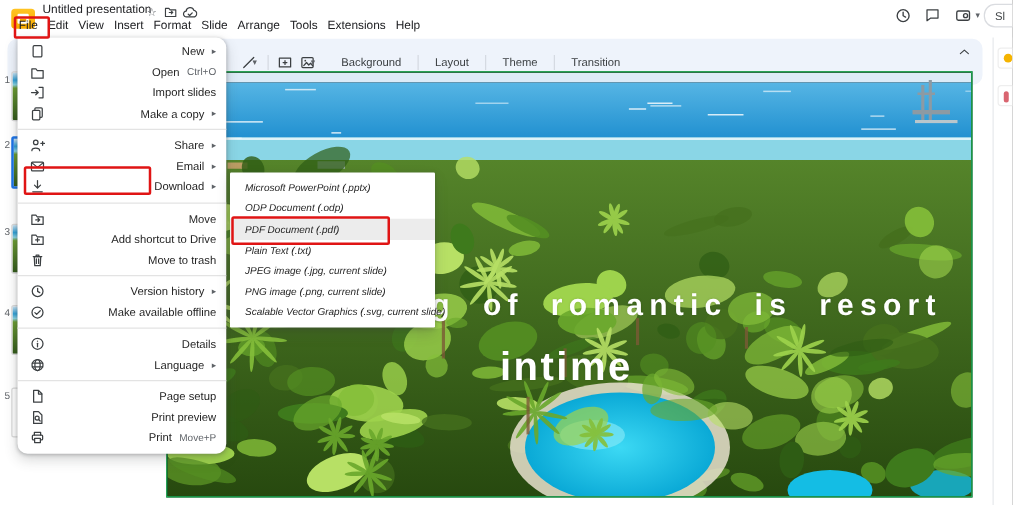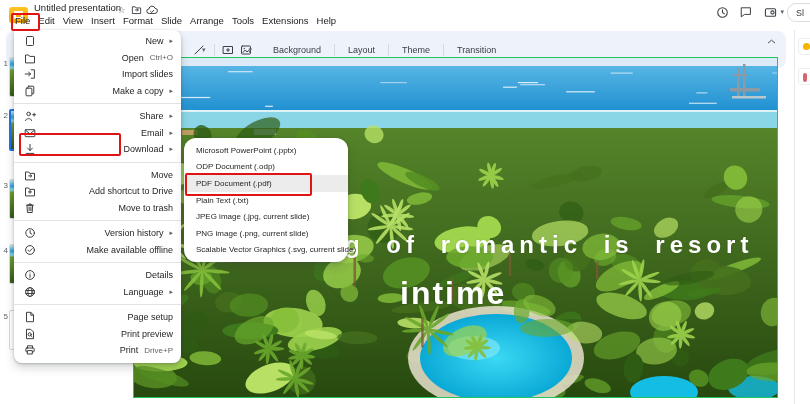--- a/index.html
+++ b/index.html
@@ -52,21 +52,21 @@
   
   .right-rail{position:absolute;right:0;top:30px;width:15px;height:374px;background:#fff;
               border-left:1px solid #e8eaed;}
   .rcard{position:absolute;left:3px;width:20px;height:15px;border:1px solid #eee;border-radius:3px;background:#fff;}
   .rdot{position:absolute;left:4px;top:4px;width:7px;height:7px;border-radius:50%;}
 
   
   .menu{position:absolute;background:#fff;box-shadow:0 1px 3px rgba(60,64,67,.3),0 5px 10px rgba(60,64,67,.2);
         z-index:50;}
   #file-menu{left:14px;top:30px;width:167px;border-radius:0 8px 8px 8px;padding:3px 0 4px;text-align:right;}
-  #download-menu{left:184px;top:138px;width:164px;border-radius:12px;padding:4px 0;z-index:55;}
+  #download-menu{left:184px;top:138px;width:164px;border-radius:1px;padding:4px 0;z-index:55;font-style:italic;}
   .mi{height:16.5px;display:flex;align-items:center;padding:0 8px 0 10px;font-size:9px;color:#1f1f1f;}
   .mi .ic{width:12px;height:12px;margin-right:8px;flex:none;}
   .mi .lbl{flex:1;white-space:nowrap;}
   .mi .sc{color:#5f6368;font-size:8px;margin-left:6px;}
   .mi .arr{color:#5f6368;font-size:7px;margin-left:6px;}
   .mdiv{height:1px;background:#e3e3e3;margin:4px 0;}
   .smi{height:16.6px;display:flex;align-items:center;padding:0 12px;font-size:8px;color:#1f1f1f;white-space:nowrap;}
   .smi.hl{background:#ececec;}
 
   
@@ -682,21 +682,21 @@
           </svg></span>
         <span class="lbl">Print preview</span>
       </div>
       <div class="mi">
         <span class="ic"><svg viewBox="0 0 12 12" width="12" height="12" fill="none" stroke="#3c4043" stroke-width="1" stroke-linecap="round" stroke-linejoin="round">
             <path d="M3.5 4 V1.8 h5 V4"></path>
             <rect x="1.9" y="4" width="8.2" height="3.9" rx=".8"></rect>
             <rect x="3.7" y="6.6" width="4.6" height="3.4" fill="#fff"></rect>
           </svg></span>
         <span class="lbl">Print</span>
-        <span class="sc">Drive+P</span>
+        <span class="sc">Move+P</span>
       </div>
     </div>
   <div class="menu" id="download-menu">
       <div class="smi">
         <span class="lbl">Microsoft PowerPoint (.pptx)</span>
       </div>
       <div class="smi">
         <span class="lbl">ODP Document (.odp)</span>
       </div>
       <div class="smi hl">

